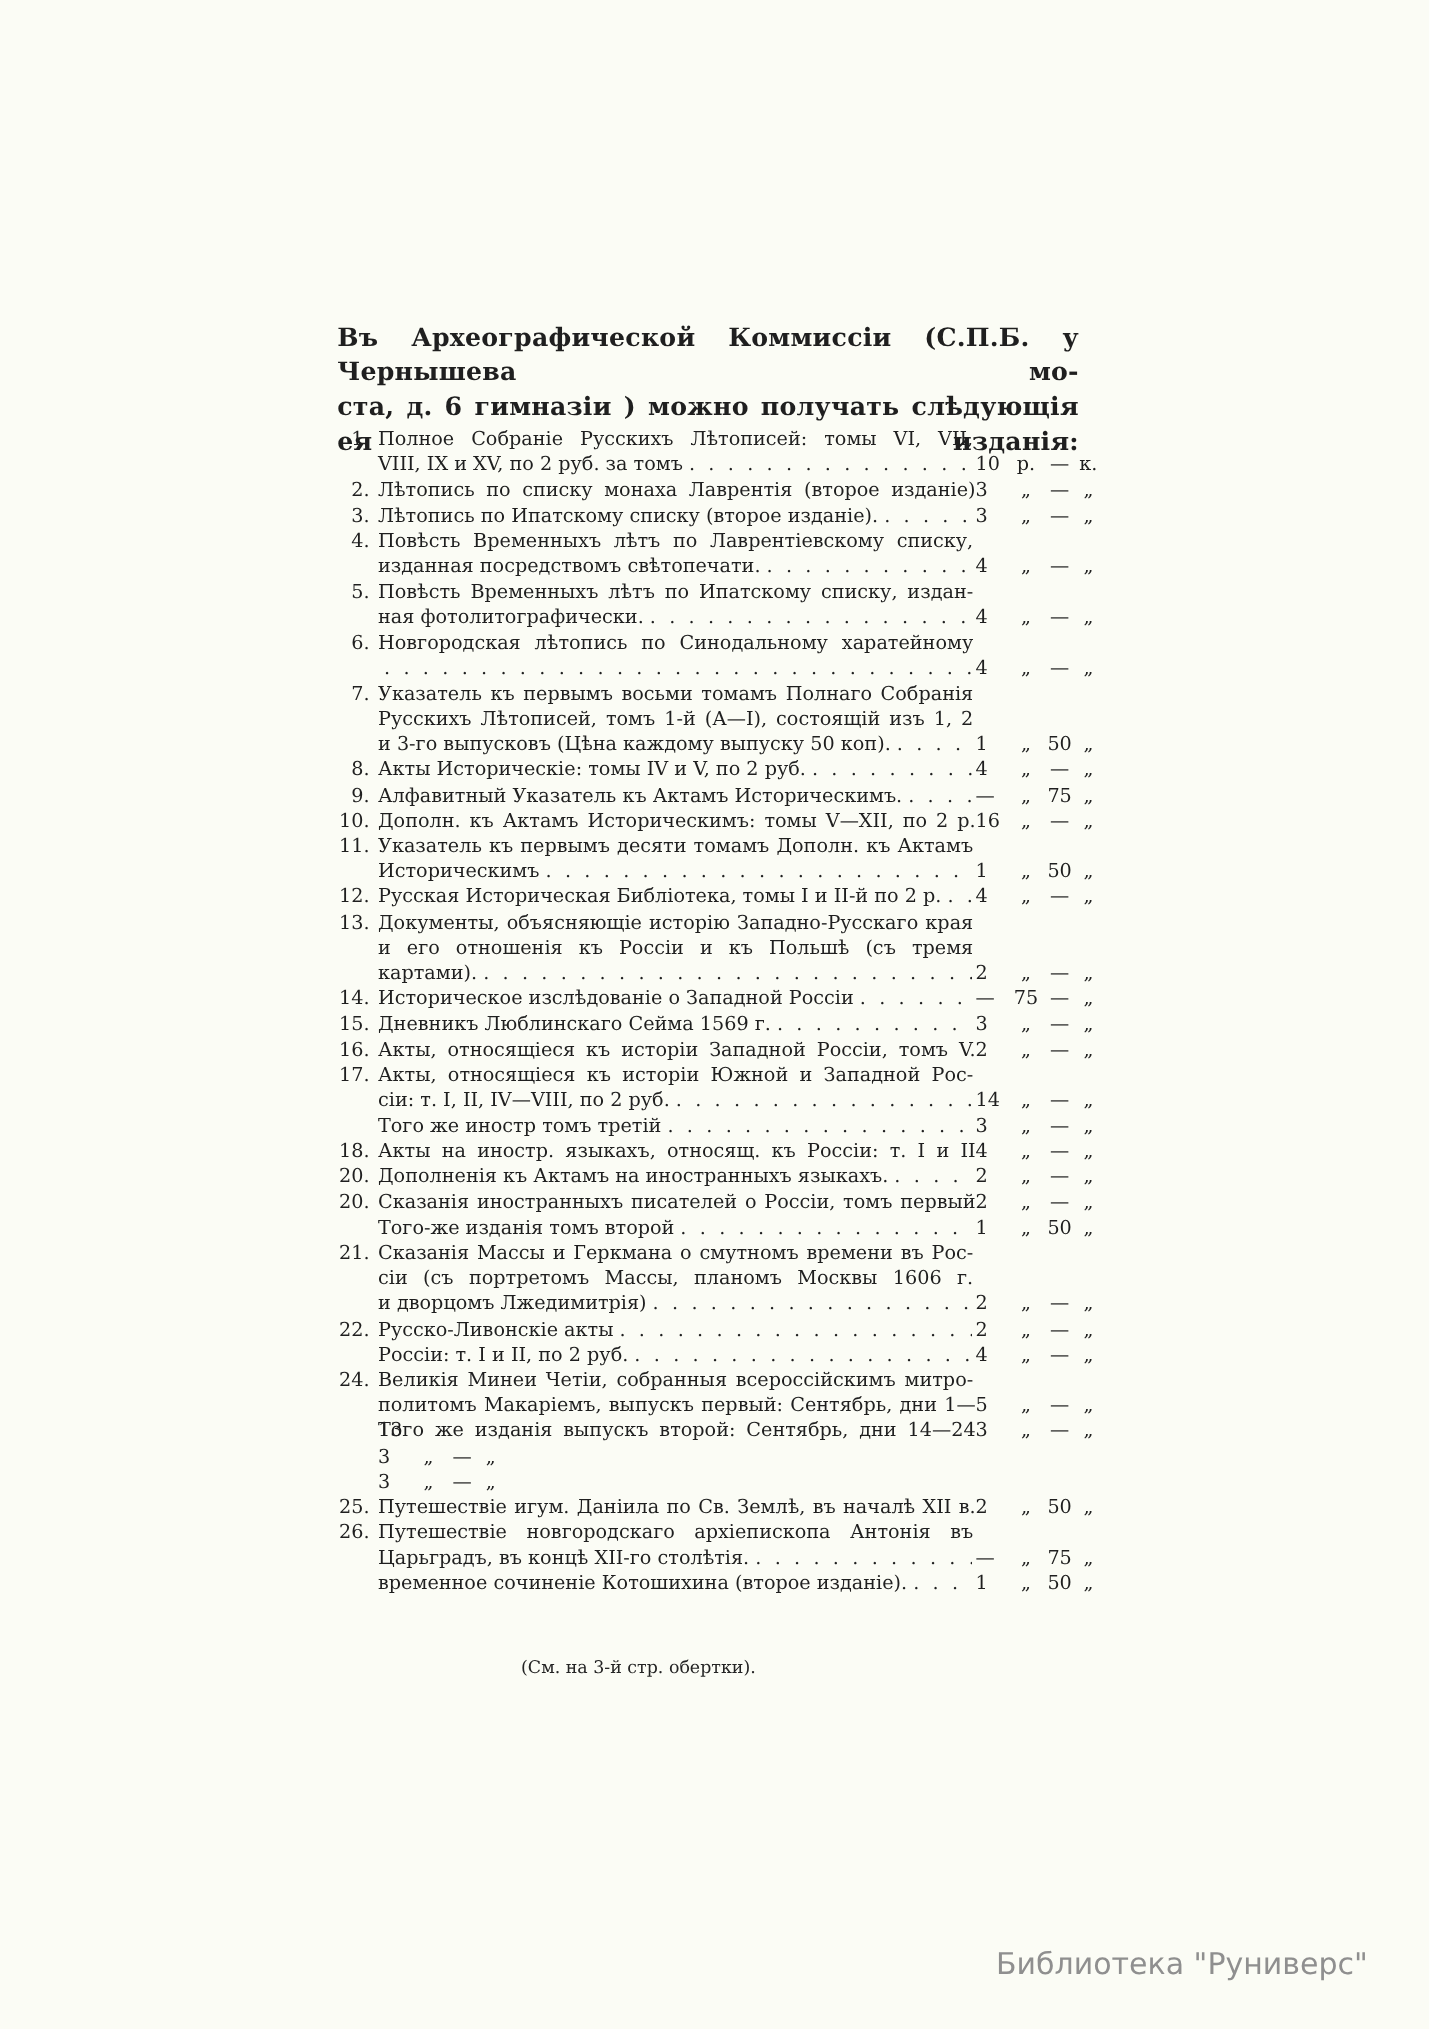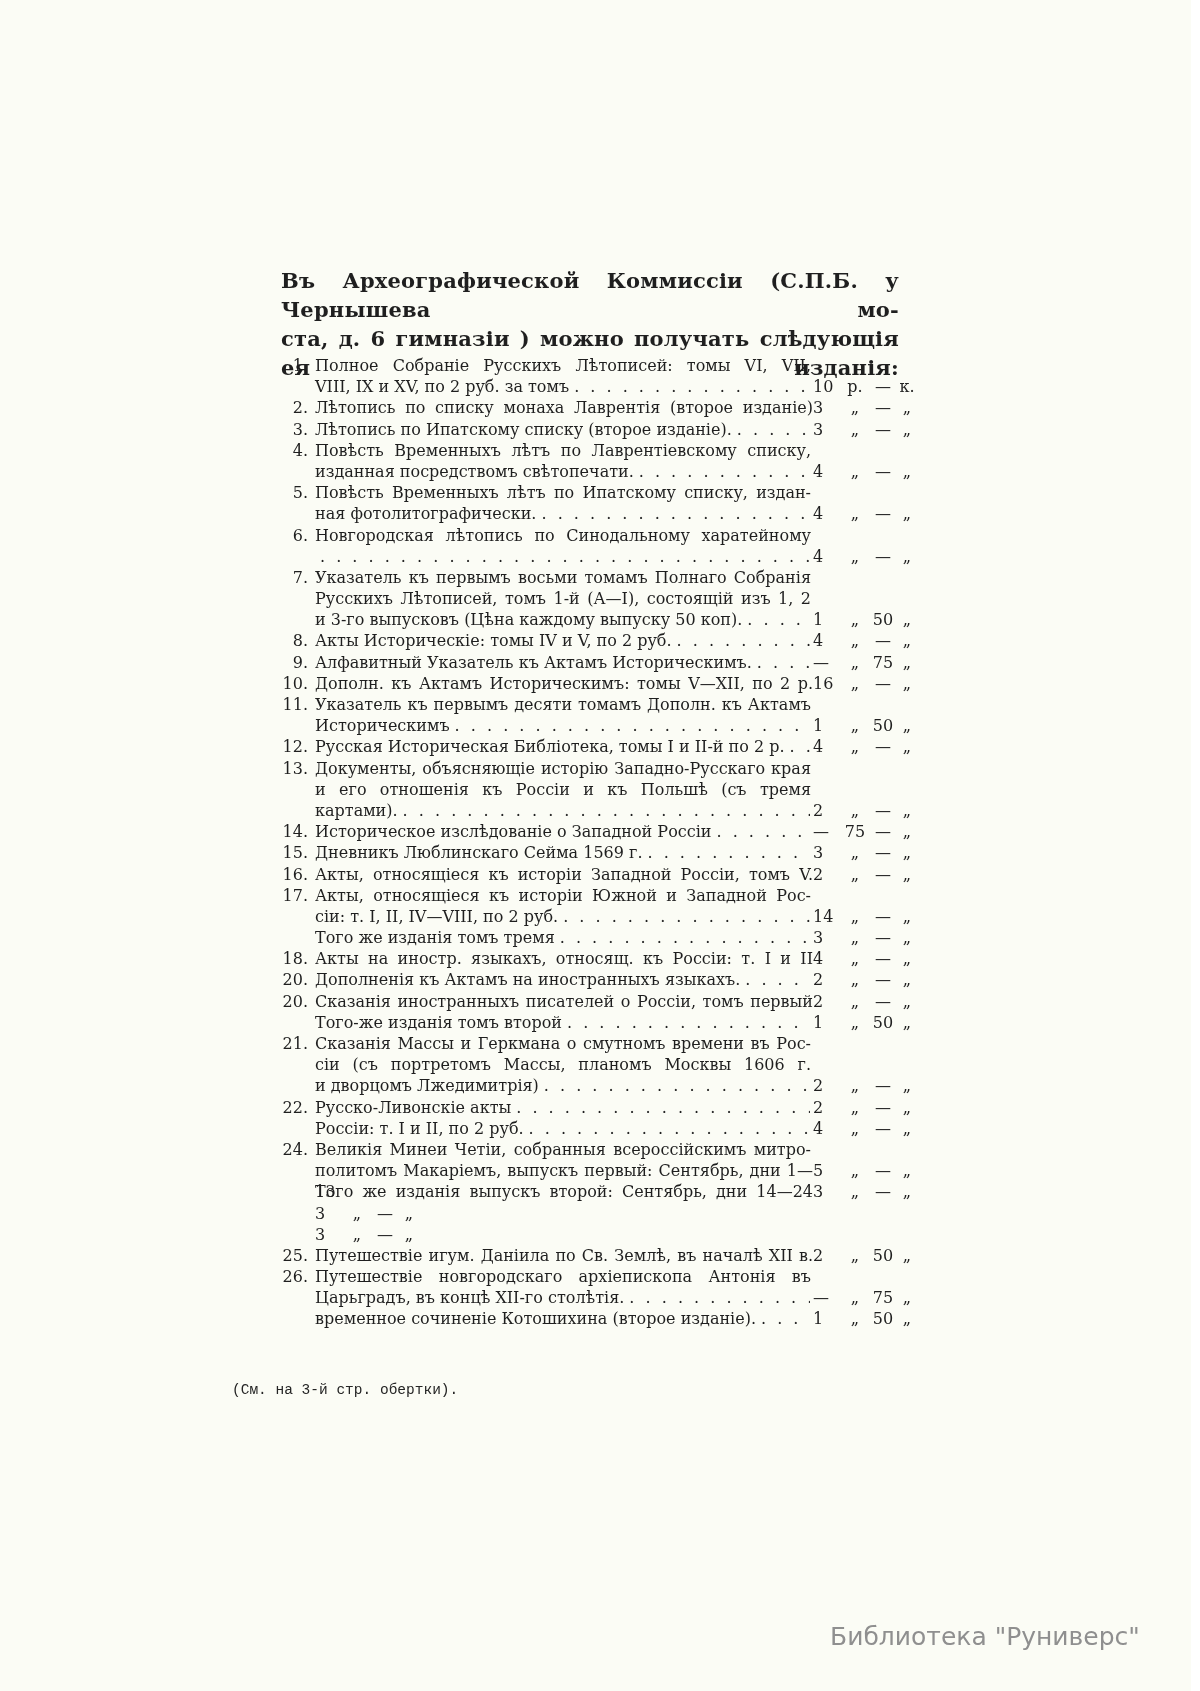--- a/index.html
+++ b/index.html
@@ -76,23 +76,23 @@
   }
   .p.rub  { width: 30px; text-align: left; }
   .p.rubu { width: 24px; text-align: center; }
   .p.kop  { width: 32px; text-align: center; }
   .p.kopu { width: 16px; text-align: center; }
   .footnote {
     position: absolute;
     top: 1382px;
     left: 232px;
     width: 600px;
+    text-align: center;
     font-size: 14.5px;
     color: #242424;
-    font-family: Liberation Mono, monospace;
   }
   .watermark {
     position: absolute;
     top: 1622px;
     left: 830px;
     font-family: "DejaVu Sans", "Liberation Sans", sans-serif;
     font-size: 25px;
     color: #8f8f8f;
   }
 </style>
@@ -291,21 +291,21 @@
         <span class="num"></span>
         <span class="txt">сіи: т. I, II, IV—VIII, по 2 руб.</span>
         <span class="leader">. . . . . . . . . . . . . . . . . . . . . . . . . . . . . . . . . . . . . . . . . . . . . . . . . . . . . . . . . . . . </span>
         <span class="p rub">14</span>
         <span class="p rubu">„</span>
         <span class="p kop">—</span>
         <span class="p kopu">„</span>
       </div>
       <div class="row">
         <span class="num"></span>
-        <span class="txt">Того же изданія томъ тремя</span>
+        <span class="txt">Того же иностр томъ третій</span>
         <span class="leader">. . . . . . . . . . . . . . . . . . . . . . . . . . . . . . . . . . . . . . . . . . . . . . . . . . . . . . . . . . . . </span>
         <span class="p rub">3</span>
         <span class="p rubu">„</span>
         <span class="p kop">—</span>
         <span class="p kopu">„</span>
       </div>
       <div class="row fill">
         <span class="num">18.</span>
         <span class="txt">Акты на иностр. языкахъ, относящ. къ Россіи: т. I и II</span>
         <span class="p rub">4</span>

